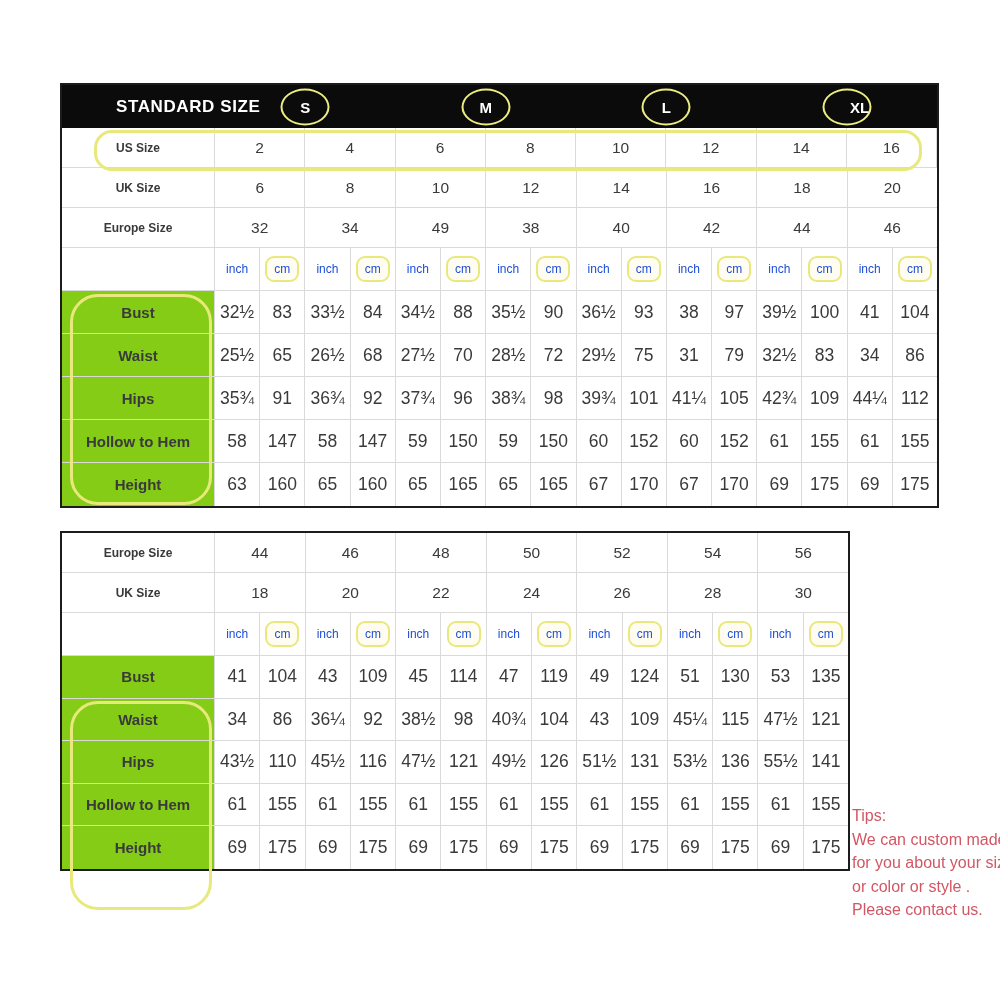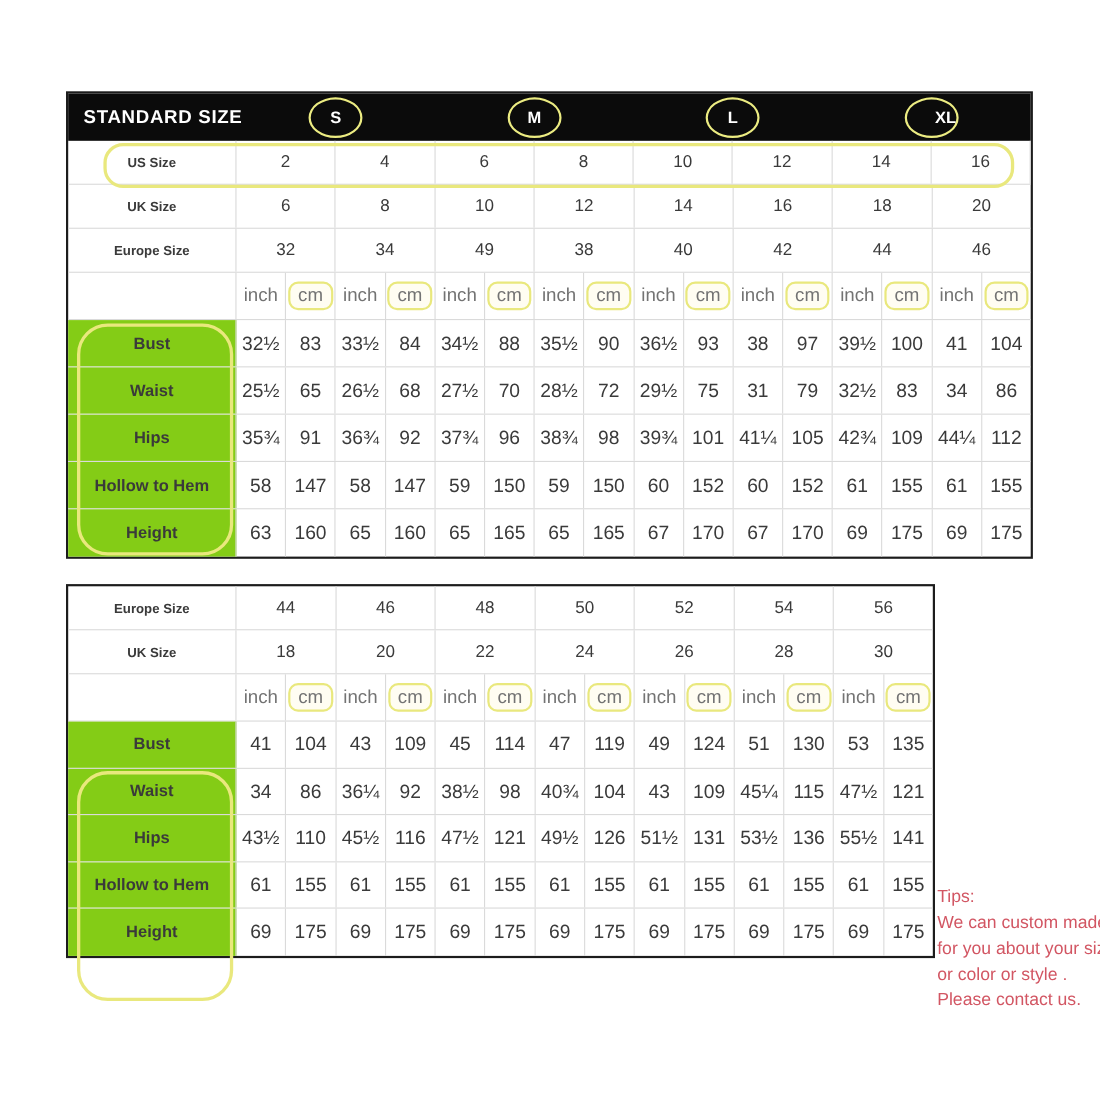--- a/index.html
+++ b/index.html
@@ -6,40 +6,40 @@
   body{
     width:1000px;height:1000px;position:relative;background:#ffffff;
     font-family:"Liberation Sans", sans-serif;color:#3c3c3c;overflow:hidden;
   }
   .tbl{position:absolute;background:#fff;border:2px solid #1c1c1c;box-sizing:border-box;}
   #t1{left:60px;top:83px;width:879px;}
   #t2{left:60px;top:531px;width:790px;}
 
   
   .hdr{height:43px;background:#0b0b0b;position:relative;display:flex;align-items:center;}
-  .hdr-title{color:#ffffff;font-weight:bold;font-size:17px;letter-spacing:.6px;padding-left:14px;}
+  .hdr-title{color:#ffffff;font-weight:bold;font-size:17px;letter-spacing:.6px;padding-left:14px;margin-left:40px;}
   .grp{
     position:absolute;top:50%;transform:translate(-50%,-50%);
     width:45px;height:33px;line-height:33px;text-align:center;
     color:#fff;font-weight:bold;font-size:15px;
     border:2.5px solid #ecec82;border-radius:50%;
   }
 
   
   .row{display:flex;position:relative;border-bottom:1px solid #dadada;box-sizing:border-box;}
   .rows .row:last-child{border-bottom:none;}
   .cell{
     flex:1;display:flex;align-items:center;justify-content:center;
     border-right:1px solid #dadada;box-sizing:border-box;min-width:0;
   }
   .row .cell:last-child{border-right:none;}
   .lab{flex:0 0 153px;font-weight:bold;color:#141414;font-size:15px;}
   .size .cell{font-size:15.5px;color:#3a3a3a;}
   .size .lab{font-size:12px;}
-  .unit .cell{font-size:17px;color:#737373;}
+  .unit .cell{font-size:12px;color:#1d4ed8;}
   .meas .cell{font-size:17.5px;color:#3a3a3a;}
   .meas .lab{background:#84cc16;font-size:15px;border-bottom-color:#c6c6c6;}
 
   .cm-badge{
     display:inline-block;border:2.5px solid #e9e87d;border-radius:9px;
     padding:1px 7px;background:#fffdf2;line-height:20px;
   }
 
   
   .ann{position:absolute;border:3px solid #e9e87d;pointer-events:none;z-index:6;background:transparent;}

